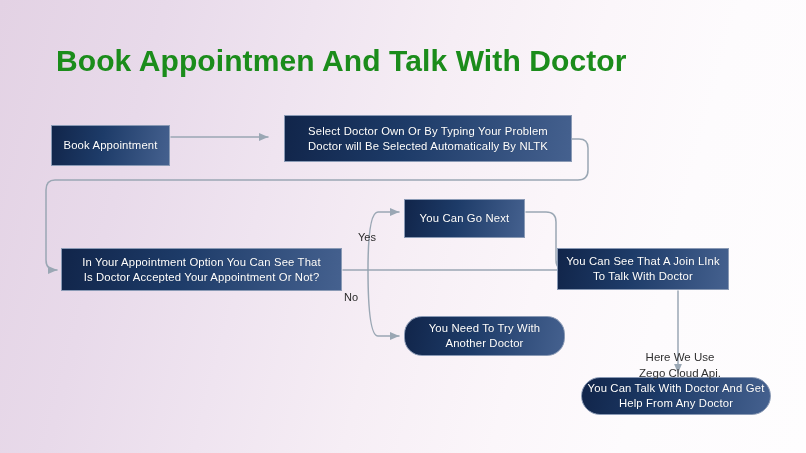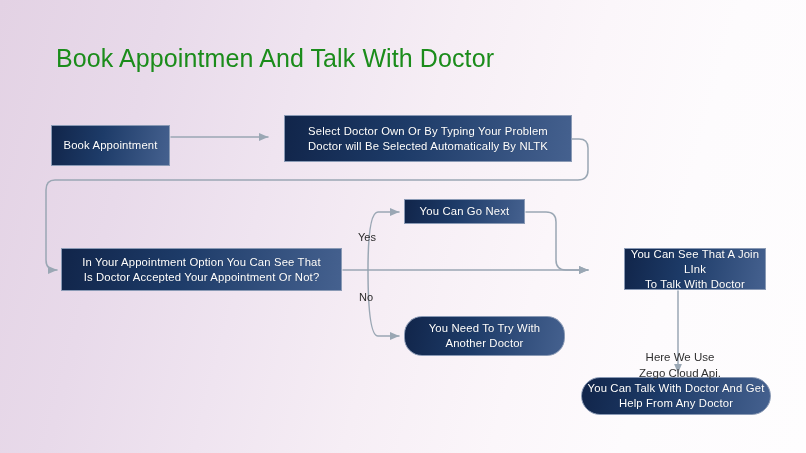--- a/index.html
+++ b/index.html
@@ -48,22 +48,22 @@
     line-height: 15px;
     letter-spacing: 0.15px;
     text-shadow: 0 0 1px rgba(0,0,0,0.25);
     white-space: pre-line;
     z-index: 3;
   }
   #page-title {
     position: absolute;
     left: 56px;
     top: 44px;
-    font-size: 25px;
-    font-weight: normal;
+    font-size: 30px;
+    font-weight: bold;
     color: #1b8c1b;
     letter-spacing: 0.1px;
     white-space: nowrap;
     z-index: 4;
   }
   .edge-label {
     position: absolute;
     font-size: 11px;
     color: #2b2b2b;
     z-index: 4;
@@ -76,26 +76,26 @@
     color: #303030;
     text-align: center;
     z-index: 4;
     white-space: pre-line;
     margin-top: 36px;
   }
   
   #node-book        { left: 51px;  top: 125px; width: 119px; height: 41px; }
   #node-select      { left: 284px; top: 115px; width: 288px; height: 47px; }
   #node-decision    { left: 61px;  top: 248px; width: 281px; height: 43px; text-align: center; }
-  #node-gonext      { left: 404px; top: 199px; width: 121px; height: 25px; }
+  #node-gonext      { left: 404px; top: 199px; width: 121px; height: 39px; }
   #node-tryanother  { left: 404px; top: 316px; width: 161px; height: 40px; border-radius: 18px; }
-  #node-joinlink    { left: 624px; top: 248px; width: 142px; height: 42px; }
+  #node-joinlink    { left: 557px; top: 248px; width: 172px; height: 42px; }
   #node-talkdoctor  { left: 581px; top: 377px; width: 190px; height: 38px; border-radius: 19px; }
   #label-yes        { left: 358px; top: 231px; }
-  #label-no         { left: 359px; top: 291px; }
+  #label-no         { left: 344px; top: 291px; }
   #note-zego        { left: 612px; top: 313px; width: 136px; }
 </style>
 </head>
 <body>
 
 <div id="slide">
 
   <div id="page-title">Book Appointmen And Talk With Doctor</div>
 
   <svg id="flow-svg" viewBox="0 0 806 453" xmlns="http://www.w3.org/2000/svg">

